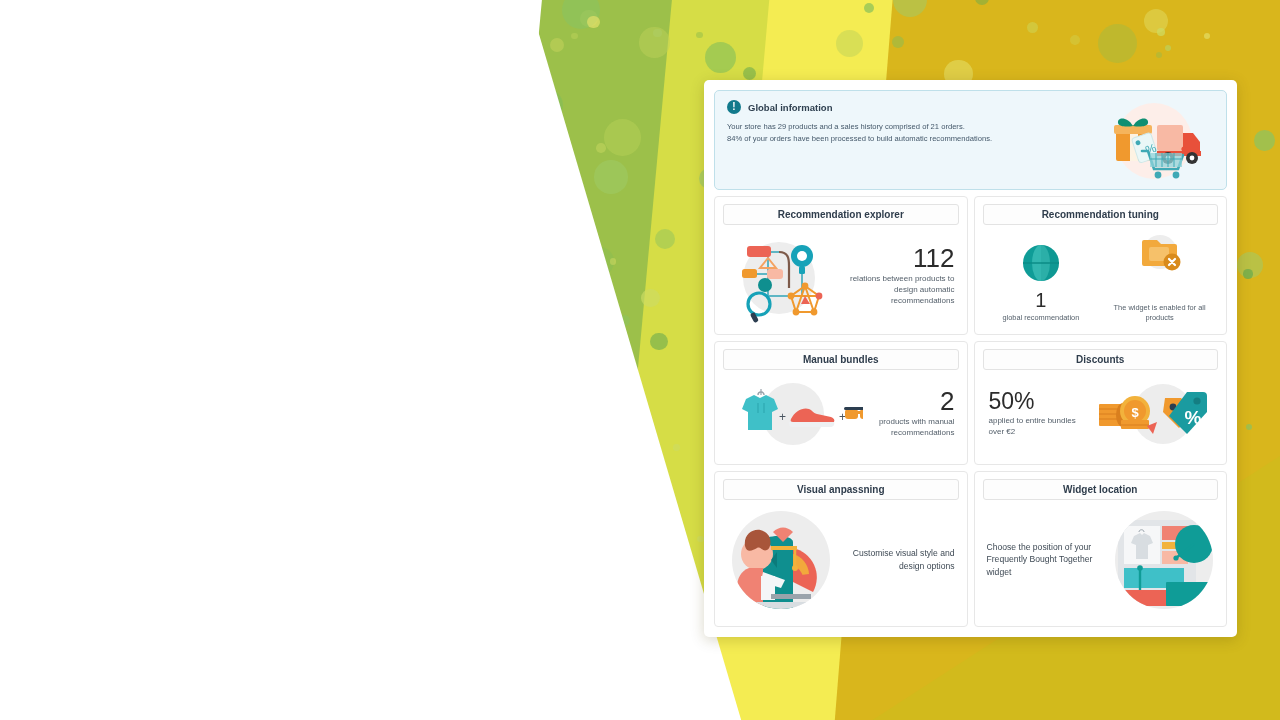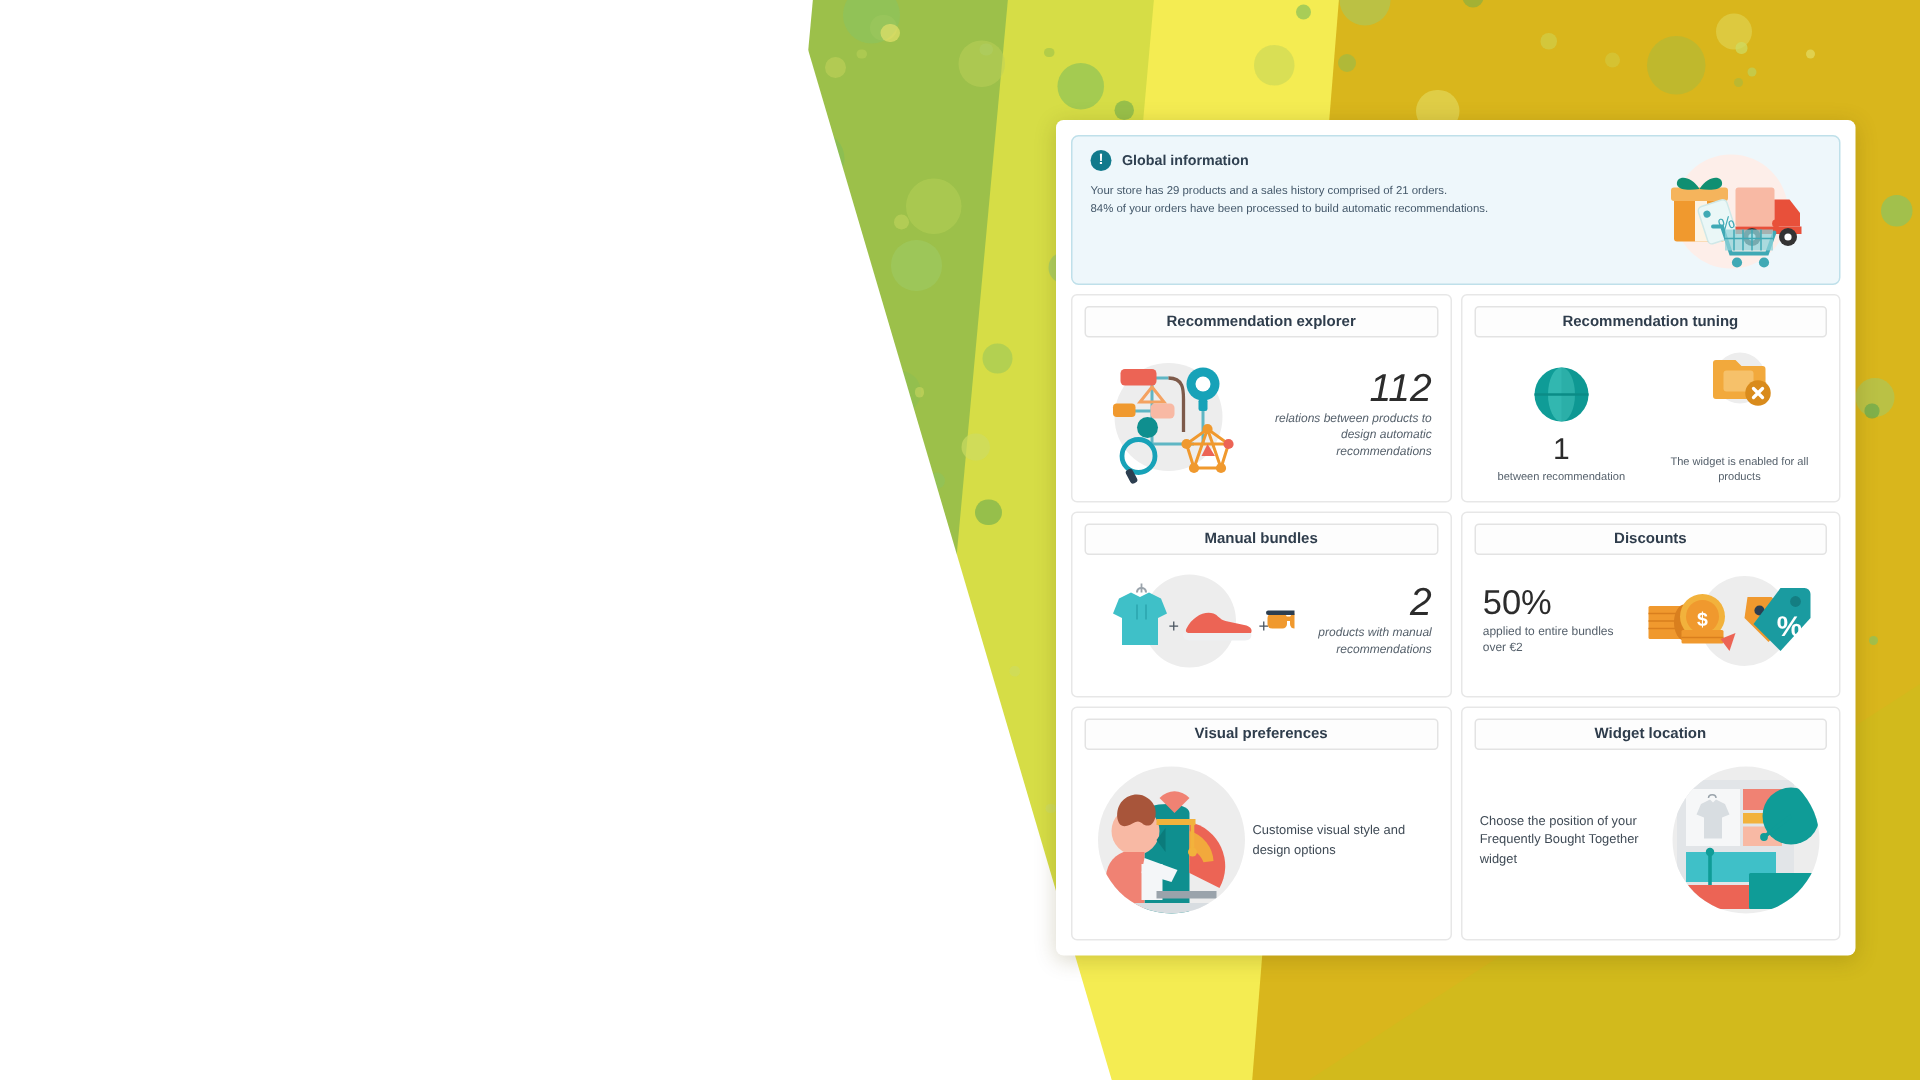--- a/index.html
+++ b/index.html
@@ -77,21 +77,21 @@
         padding:7px 8px;box-sizing:border-box;display:flex;flex-direction:column;}
   .card-title{
     border:1px solid #e3e3e3;border-radius:3px;background:#fdfdfd;
     text-align:center;font-size:10px;font-weight:700;color:#2f3d4c;
     padding:4px 0;flex:0 0 auto;
   }
   .card-body{flex:1;display:flex;align-items:center;position:relative;}
 
   .stat-num{font-size:26px;font-weight:400;color:#2c2c2c;line-height:1;text-align:right;}
   .stat-cap{font-size:8px;color:#55606b;line-height:1.35;text-align:right;margin-top:3px;}
-  .right-stat{margin-left:auto;padding-right:4px;font-style:italic;}
+  .right-stat{margin-left:auto;padding-right:4px;}
   .left-stat{margin-right:auto;padding-left:6px;text-align:left;}
   .left-stat .stat-num,.left-stat .stat-cap{text-align:left;}
   .desc{font-size:8.6px;color:#3f4a55;line-height:1.45;}
 
   
   .tune{display:flex;width:100%;align-items:flex-end;justify-content:space-around;gap:2px;}
   .tune-col{flex:1;display:flex;flex-direction:column;align-items:center;}
   .tune-art{height:50px;display:flex;align-items:center;justify-content:center;}
   .tune-num{font-size:20px;color:#2c2c2c;line-height:1;margin-top:2px;}
   .tune-cap{font-size:7.4px;color:#55606b;line-height:1.3;text-align:center;margin-top:3px;}
@@ -357,21 +357,21 @@
             <div class="tune-col">
               <div class="tune-art">
                 <svg viewBox="0 0 44 44" width="44" height="44">
                   <circle cx="22" cy="22" r="18" fill="#0f9c97"></circle>
                   <ellipse cx="22" cy="22" rx="9" ry="18" fill="#3fc0b8" opacity=".75"></ellipse>
                   <path d="M4 22h36" stroke="#0b8c87" stroke-width="1.6"></path>
                   <path d="M22 4a18 18 0 010 36" fill="#0b8c87" opacity=".18"></path>
                 </svg>
               </div>
               <div class="tune-num">1</div>
-              <div class="tune-cap">between recommendation</div>
+              <div class="tune-cap">global recommendation</div>
             </div>
 
 
             <div class="tune-col">
               <div class="tune-art">
                 <svg viewBox="0 0 50 48" width="50" height="48">
                   <circle cx="25" cy="22" r="17" fill="#ededed"></circle>
                   <path d="M9 10h13l4 4h14a2 2 0 012 2v18a2 2 0 01-2 2H9a2 2 0 01-2-2V12a2 2 0 012-2z" fill="#f2a93c"></path>
                   <rect x="14" y="17" width="20" height="14" rx="2" fill="#f6c16a"></rect>
                   <circle cx="37" cy="32" r="8.5" fill="#d98b1c"></circle>
@@ -444,21 +444,21 @@
               <circle cx="80" cy="29" r="3.4" fill="#2c3e50"></circle>
               <path d="M94 14h16a4 4 0 014 4v16l-20 22-18-18z" fill="#1a9ba0"></path>
               <circle cx="104" cy="23" r="3.6" fill="#147e82"></circle>
               <text x="100" y="46" font-size="19" text-anchor="middle" fill="#fff" font-family="Liberation Sans, sans-serif" font-weight="bold">%</text>
             </svg>
           </div>
         </div>
       </div>
 
       <div class="card">
-        <div class="card-title">Visual preferences</div>
+        <div class="card-title">Visual anpassning</div>
         <div class="card-body">
           <div style="position:relative;width:108px;height:108px;flex:0 0 auto;margin-left:4px;">
             <svg viewBox="0 0 108 108" width="108" height="108">
               <defs>
                   <clipPath id="cp1">
                     <circle cx="54" cy="54" r="49"></circle>
                   </clipPath>
                 </defs>
               <circle cx="54" cy="54" r="49" fill="#ededed"></circle>
               <g clip-path="url(#cp1)">
@@ -474,21 +474,21 @@
                 <rect x="34" y="70" width="14" height="24" fill="#f4f6f8"></rect>
                 <path d="M44 40h26v4H44z" fill="#f2b23c"></path>
                 <path d="M68 40v20" stroke="#f2b23c" stroke-width="2.4"></path>
                 <circle cx="68" cy="62" r="3" fill="#f2b23c"></circle>
                 <path d="M50 46l-6 8 6 8z" fill="#0b7b7b"></path>
                 <path d="M20 96h60v12H20z" fill="#d8dde1"></path>
                 <path d="M44 88h40v5H44z" fill="#9aa3ab"></path>
               </g>
             </svg>
           </div>
-          <div style="margin-left:auto;padding-right:4px;max-width:128px;text-align:left;">
+          <div style="margin-left:auto;padding-right:4px;max-width:128px;text-align:right;">
             <div class="desc">Customise visual style and design options</div>
           </div>
         </div>
       </div>
 
       <div class="card">
         <div class="card-title">Widget location</div>
         <div class="card-body">
           <div style="max-width:120px;padding-left:4px;">
             <div class="desc">Choose the position of your Frequently Bought Together widget</div>

